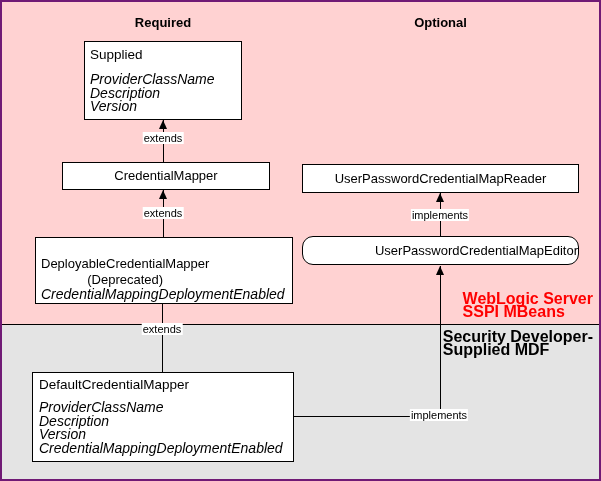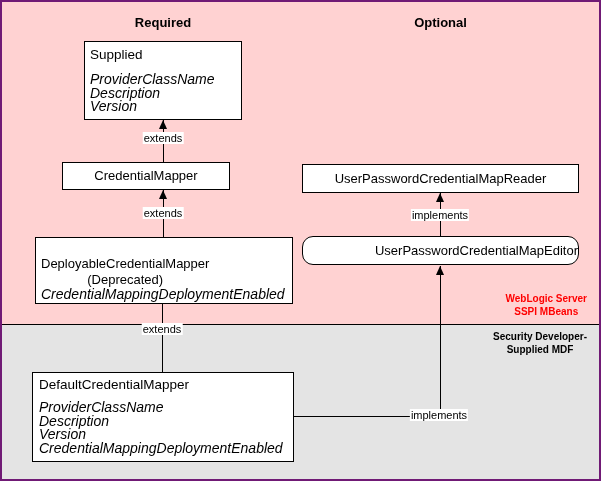--- a/index.html
+++ b/index.html
@@ -20,42 +20,42 @@
 
   .uml-box {
     position:absolute; background:#fff; border:1px solid #000;
     box-sizing:border-box; font-size:13px; line-height:15px;
   }
   .box-title { font-size:13.5px; }
   .attr { font-style:italic; font-size:14px; line-height:13.5px; }
 
   .box-provider   { left:82px;  top:39px;  width:158px; height:79px; padding:5px 5px; }
   .box-provider .attrs { margin-top:11px; }
-  .box-credmapper { left:60px;  top:160px; width:168px; height:28px; text-align:center; line-height:26px; }
+  .box-credmapper { left:60px;  top:160px; width:208px; height:28px; text-align:center; line-height:26px; }
   .box-deployable { left:33px;  top:235px; width:258px; height:67px; padding:18px 5px; }
   .title-group { display:inline-block; text-align:center; line-height:16px; }
   .box-reader     { left:300px; top:162px; width:277px; height:29px; text-align:center; line-height:27px; }
   .box-editor     { left:300px; top:234px; width:277px; height:29px; text-align:right; line-height:27px;border-radius:11px; }
   .box-default    { left:30px;  top:370px; width:262px; height:90px; padding:4px 6px; }
   .box-default .attrs { margin-top:9px; }
 
   .vline { position:absolute; width:1px; background:#000; }
   .hline { position:absolute; height:1px; background:#000; }
   .arrowhead {
     position:absolute; width:0; height:0; transform:translateX(-50%);
     border-left:4.5px solid transparent; border-right:4.5px solid transparent;
     border-bottom:9px solid #000;
   }
   .edge-label {
     position:absolute; transform:translate(-50%,-50%);
     background:#fff; font-size:11px; line-height:12px; padding:0 1px; white-space:nowrap;
   }
   .region-label {
-    position:absolute; right:12px; text-align:center;
-    font-weight:bold; font-size:10px; line-height:13px;
+    position:absolute; right:6px; text-align:left;
+    font-weight:bold; font-size:16px; line-height:13px;
   }
   .region-label.sspi { top:290px; color:#FF0000; }
   .region-label.mdf  { top:328px; color:#000000; }
 </style>
 </head>
 <body>
 
 <div class="canvas">
 
   <div class="region-mdf"></div>

